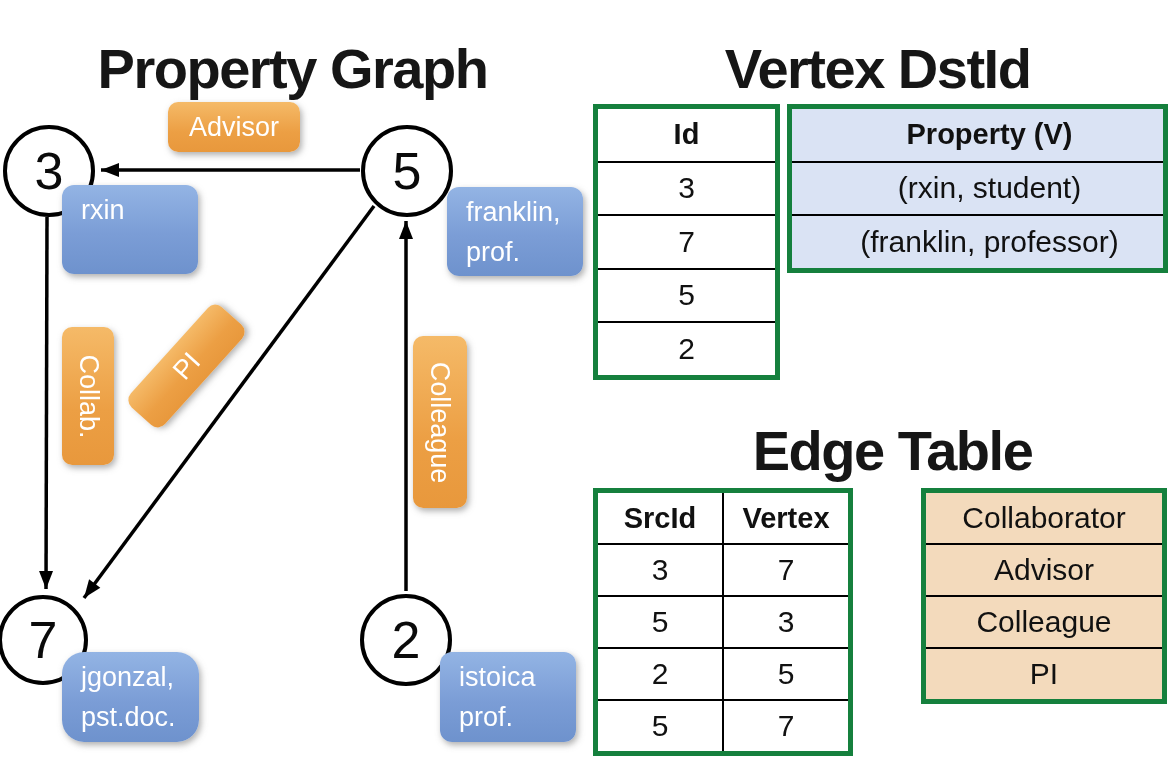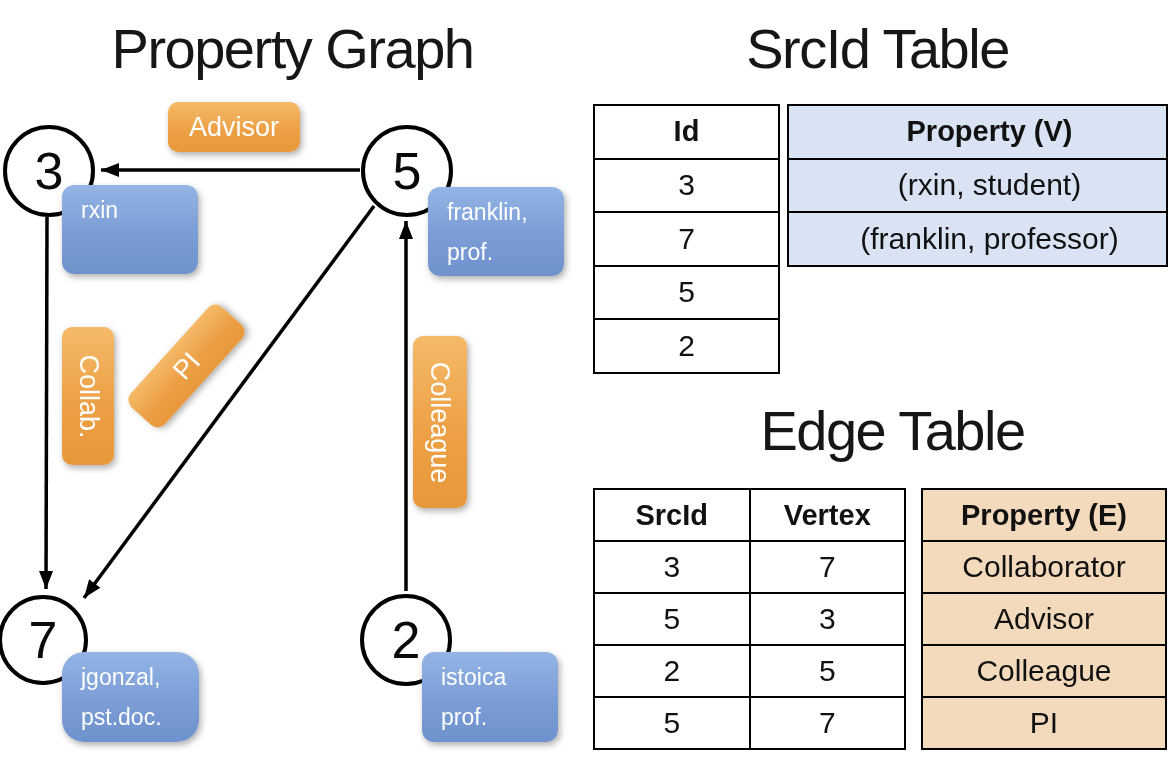--- a/index.html
+++ b/index.html
@@ -1,19 +1,19 @@
 <!DOCTYPE html>
 <html><head>
 <meta charset="utf-8">
 <style>
   html,body{margin:0;padding:0;background:#fff;}
   .canvas{position:relative;width:1170px;height:760px;background:#fff;overflow:hidden;
           font-family:"Liberation Sans",sans-serif;color:#111;}
-  .title{position:absolute;font-size:56px;font-weight:400;letter-spacing:-1.5px;color:#161616;
-         text-align:center;white-space:nowrap;}
+  .title{position:absolute;font-size:56px;font-weight:700;letter-spacing:-1.5px;color:#161616;
+         text-align:center;white-space:nowrap;margin-top:20px;}
   #t-graph{left:0;width:585px;top:16px;}
   #t-vertex{left:585px;width:585px;top:16px;}
   #t-edge{left:600px;width:585px;top:398px;}
 
   svg.edges{position:absolute;left:0;top:0;}
 
   .node{position:absolute;width:92px;height:92px;border:4px solid #000;border-radius:50%;
         background:#fff;display:flex;align-items:center;justify-content:center;
         font-size:52px;font-weight:300;color:#0a0a0a;box-sizing:border-box;}
 
@@ -24,46 +24,46 @@
           font-size:27px;}
   .elabel .rot90{transform:rotate(90deg);white-space:nowrap;}
   #lbl-advisor{left:168px;top:102px;width:132px;height:50px;}
   #lbl-collab{left:62px;top:327px;width:52px;height:138px;}
   #lbl-colleague{left:413px;top:336px;width:54px;height:172px;}
   #lbl-pi{left:119px;top:343px;width:135px;height:46px;transform:rotate(-48deg);}
 
   .vbox{position:absolute;border-radius:12px;color:#fff;
         background:linear-gradient(180deg,#93b4e4 0%,#7b9dd6 55%,#6e92cd 100%);
         box-shadow:2px 3px 6px rgba(110,110,110,.55);
-        font-size:23px;line-height:40px;padding:5px 0 0 19px;box-sizing:border-box;}
+        font-size:27px;line-height:40px;padding:5px 0 0 19px;box-sizing:border-box;}
   #vbox-3{left:62px;top:185px;width:136px;height:89px;}
-  #vbox-5{left:428px;top:187px;width:136px;height:89px;}
+  #vbox-5{left:447px;top:187px;width:136px;height:89px;}
   #vbox-7{left:62px;top:652px;width:137px;height:90px;border-radius:22px;}
-  #vbox-2{left:422px;top:652px;width:136px;height:90px;}
+  #vbox-2{left:440px;top:652px;width:136px;height:90px;}
 
   table.tbl{position:absolute;border-collapse:collapse;table-layout:fixed;}
   table.tbl td{border:2px solid #000;text-align:center;vertical-align:middle;
                font-size:30px;padding:0;height:51.5px;}
   table.tbl tr.hdr td{font-weight:bold;font-size:29px;}
-  table.tbl{border:2px solid #15803d;}
+  table.tbl{border:5px solid #15803d;}
   #vt-id{left:593px;top:104px;width:187px;}
   #vt-prop{left:787px;top:104px;width:381px;}
   #vt-prop td{background:#dae3f4;padding-left:24px;}
-  #et-ids{left:593px;top:488px;width:313px;}
+  #et-ids{left:593px;top:488px;width:260px;}
   #et-ids td{height:50px;}
   #et-prop{left:921px;top:488px;width:246px;}
   #et-prop td{background:#f3dabc;height:50px;}
 </style>
 </head>
 <body>
 
 <div class="canvas">
 
   <div class="title" id="t-graph">Property Graph</div>
-  <div class="title" id="t-vertex">SrcId Table</div>
+  <div class="title" id="t-vertex">Vertex DstId</div>
   <div class="title" id="t-edge">Edge Table</div>
 
   <svg class="edges" width="585" height="760" viewBox="0 0 585 760">
     <defs>
       <marker id="arrowhead" markerUnits="userSpaceOnUse" markerWidth="24" markerHeight="20" refX="19" refY="8" orient="auto">
         <path d="M1,1 L19,8 L1,15 Z" fill="#000"></path>
       </marker>
     </defs>
     <line x1="360" y1="170" x2="101" y2="170" stroke="#000" stroke-width="3.5" marker-end="url(#arrowhead)"></line>
     <line x1="47" y1="217" x2="46" y2="589" stroke="#000" stroke-width="3.5" marker-end="url(#arrowhead)"></line>
@@ -167,23 +167,20 @@
     </tr>
     <tr>
       <td>5</td>
       <td>7</td>
     </tr>
   </tbody>
     </table>
 
   <table class="tbl" id="et-prop">
     <tbody>
-        <tr class="hdr">
-          <td>Property (E)</td>
-        </tr>
     <tr>
           <td>Collaborator</td>
         </tr>
     <tr>
           <td>Advisor</td>
         </tr>
     <tr>
           <td>Colleague</td>
         </tr>
     <tr>

